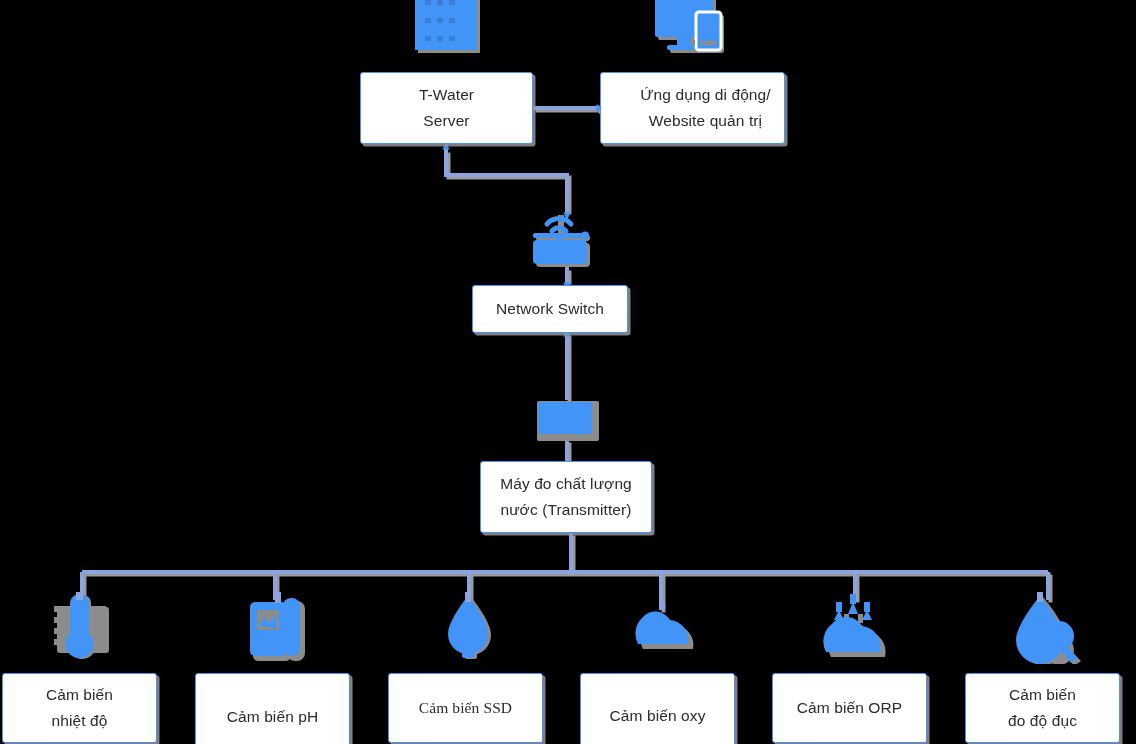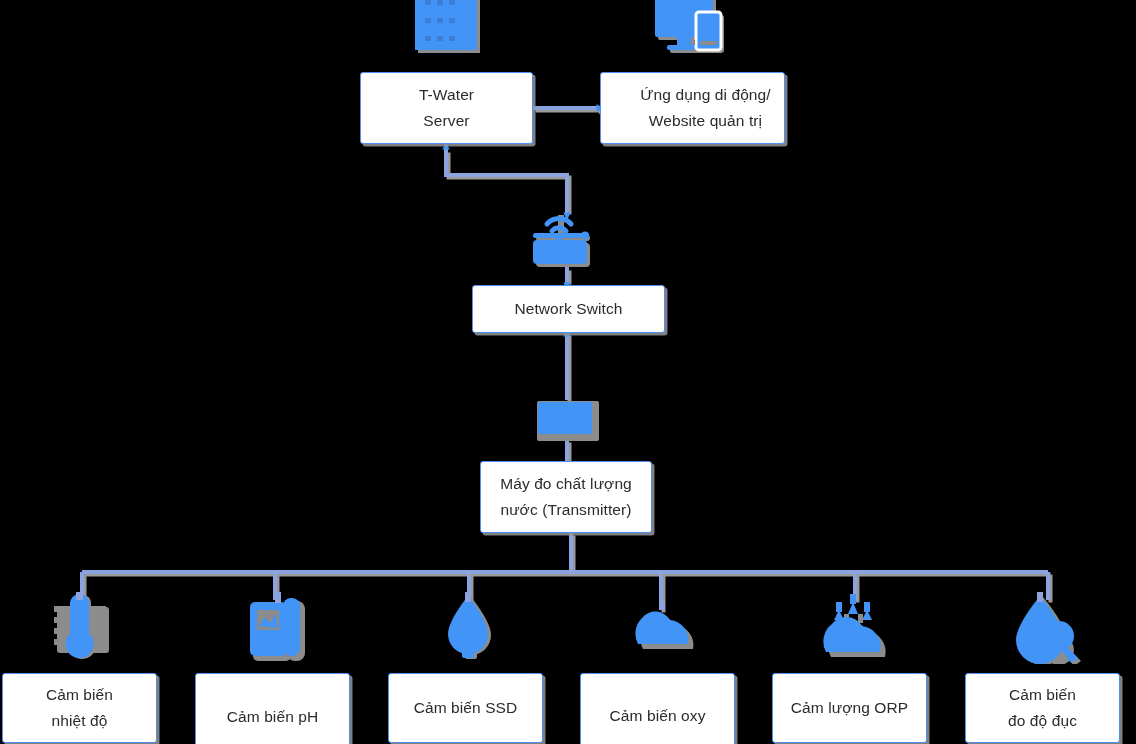--- a/index.html
+++ b/index.html
@@ -158,21 +158,21 @@
   <div class="node" style="left:360px;top:72px;width:173px;height:72px;">
     <span class="lbl">T-Water
 Server</span>
   </div>
 
   <div class="node" style="left:600px;top:72px;width:185px;height:72px;padding-left:26px;">
     <span class="lbl">Ứng dụng di động/
 Website quản trị</span>
   </div>
 
-  <div class="node" style="left:472px;top:285px;width:193px;height:48px;">
+  <div class="node" style="left:472px;top:285px;width:156px;height:48px;">
     <span class="lbl">Network Switch</span>
   </div>
 
   <div class="node" style="left:480px;top:461px;width:172px;height:72px;">
     <span class="lbl">Máy đo chất lượng
 nước (Transmitter)</span>
   </div>
 
   <div class="ic" style="left:50px;top:592px;">
     <svg width="64" height="72" viewBox="0 0 64 72">
@@ -268,27 +268,27 @@
     </svg>
   </div>
 
   <div class="node" style="left:2px;top:673px;width:155px;height:70px;">
     <span class="lbl">Cảm biến
 nhiệt độ</span>
   </div>
   <div class="node" style="left:195px;top:673px;width:155px;height:88px;">
     <span class="lbl">Cảm biến pH</span>
   </div>
-  <div class="node" style="left:388px;top:673px;width:155px;height:70px;">
+  <div class="node" style="left:388px;top:673px;width:155px;height:70px;font-family:Liberation Serif, serif;">
     <span class="lbl">Cảm biến SSD</span>
   </div>
   <div class="node" style="left:580px;top:673px;width:155px;height:86px;">
     <span class="lbl">Cảm biến oxy</span>
   </div>
   <div class="node" style="left:772px;top:673px;width:155px;height:70px;">
-    <span class="lbl">Cảm lượng ORP</span>
+    <span class="lbl">Cảm biến ORP</span>
   </div>
   <div class="node" style="left:965px;top:673px;width:155px;height:70px;">
     <span class="lbl">Cảm biến
 đo độ đục</span>
   </div>
 
 </div>
 
 </body></html>

